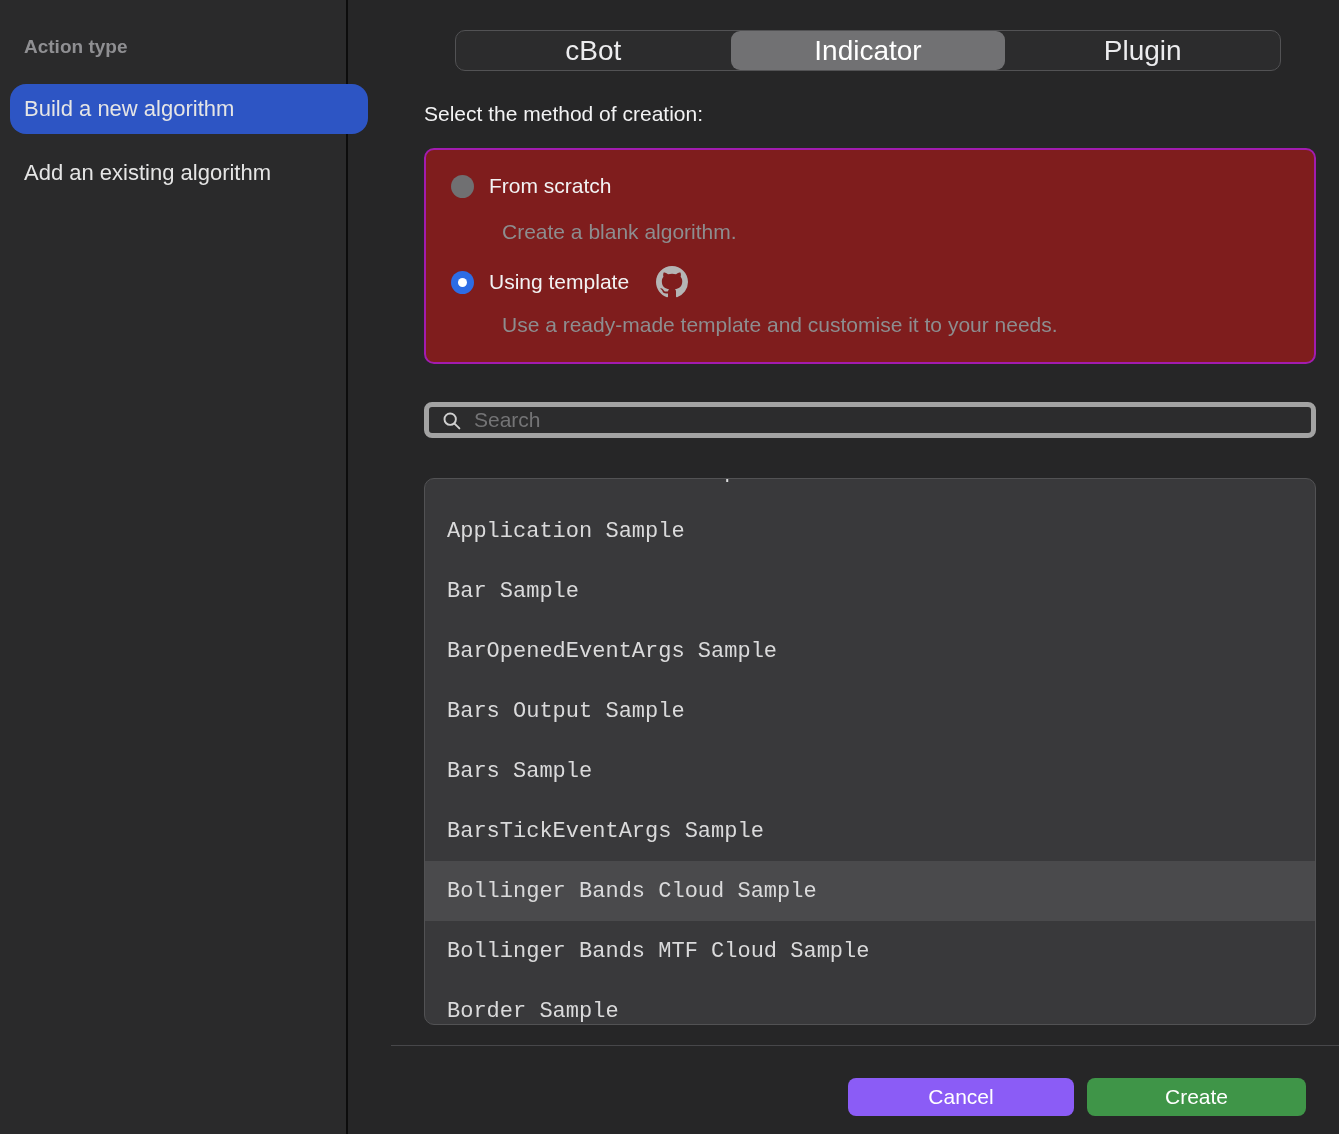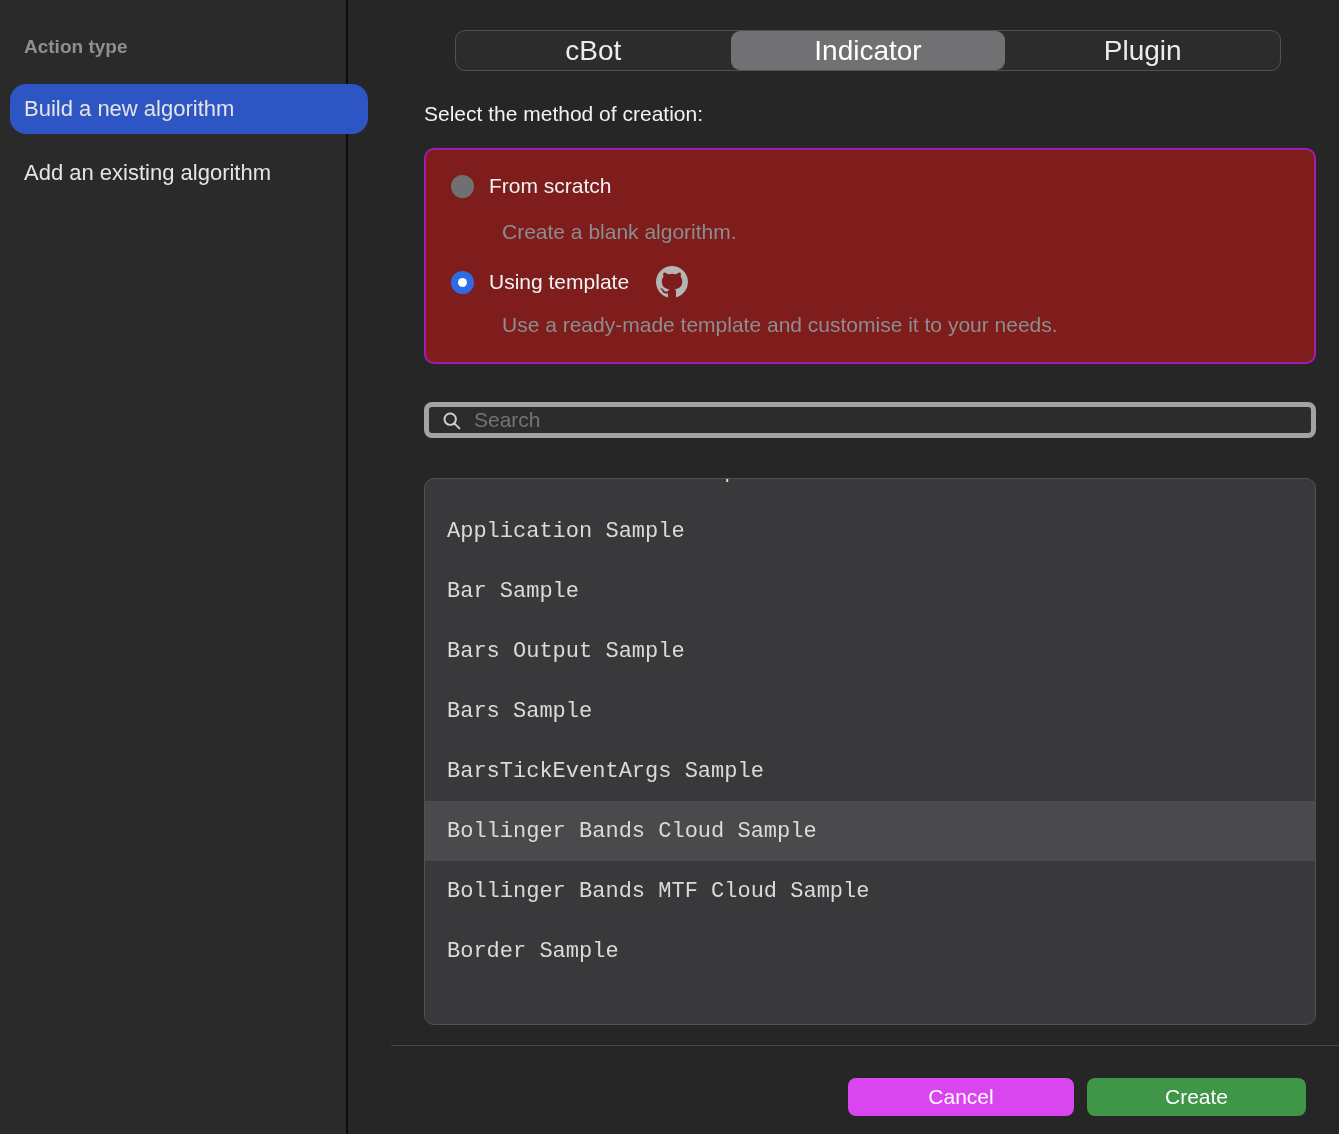--- a/index.html
+++ b/index.html
@@ -102,21 +102,21 @@
   
   .footer-divider {
     position: absolute; left: 0; top: 1045px; width: 948px; height: 1px;
     background: #47474a;
   }
   .btn {
     position: absolute; top: 1078px; height: 38px; border: none; border-radius: 8px;
     font-size: 21px; color: #ffffff; font-family: "Liberation Sans", sans-serif;
     display: flex; align-items: center; justify-content: center; cursor: default;
   }
-  .btn.cancel { left: 457px; width: 226px; background: #d946ef; }
+  .btn.cancel { left: 457px; width: 226px; background: #8b5cf6; }
   .btn.create { left: 696px; width: 219px; background: #3f9548; }
 </style>
 </head>
 <body>
 
 <div class="sidebar">
   <div class="sidebar-header">Action type</div>
   <div class="sidebar-item one selected">
     <span>Build a new algorithm</span>
   </div>
@@ -165,20 +165,23 @@
         <div class="list-row">
           <span>Andrews Pitchfork Sample</span>
         </div>
         <div class="list-row">
           <span>Application Sample</span>
         </div>
         <div class="list-row">
           <span>Bar Sample</span>
         </div>
         <div class="list-row">
+          <span>BarOpenedEventArgs Sample</span>
+        </div>
+        <div class="list-row">
           <span>Bars Output Sample</span>
         </div>
         <div class="list-row">
           <span>Bars Sample</span>
         </div>
         <div class="list-row">
           <span>BarsTickEventArgs Sample</span>
         </div>
         <div class="list-row selected">
           <span>Bollinger Bands Cloud Sample</span>

